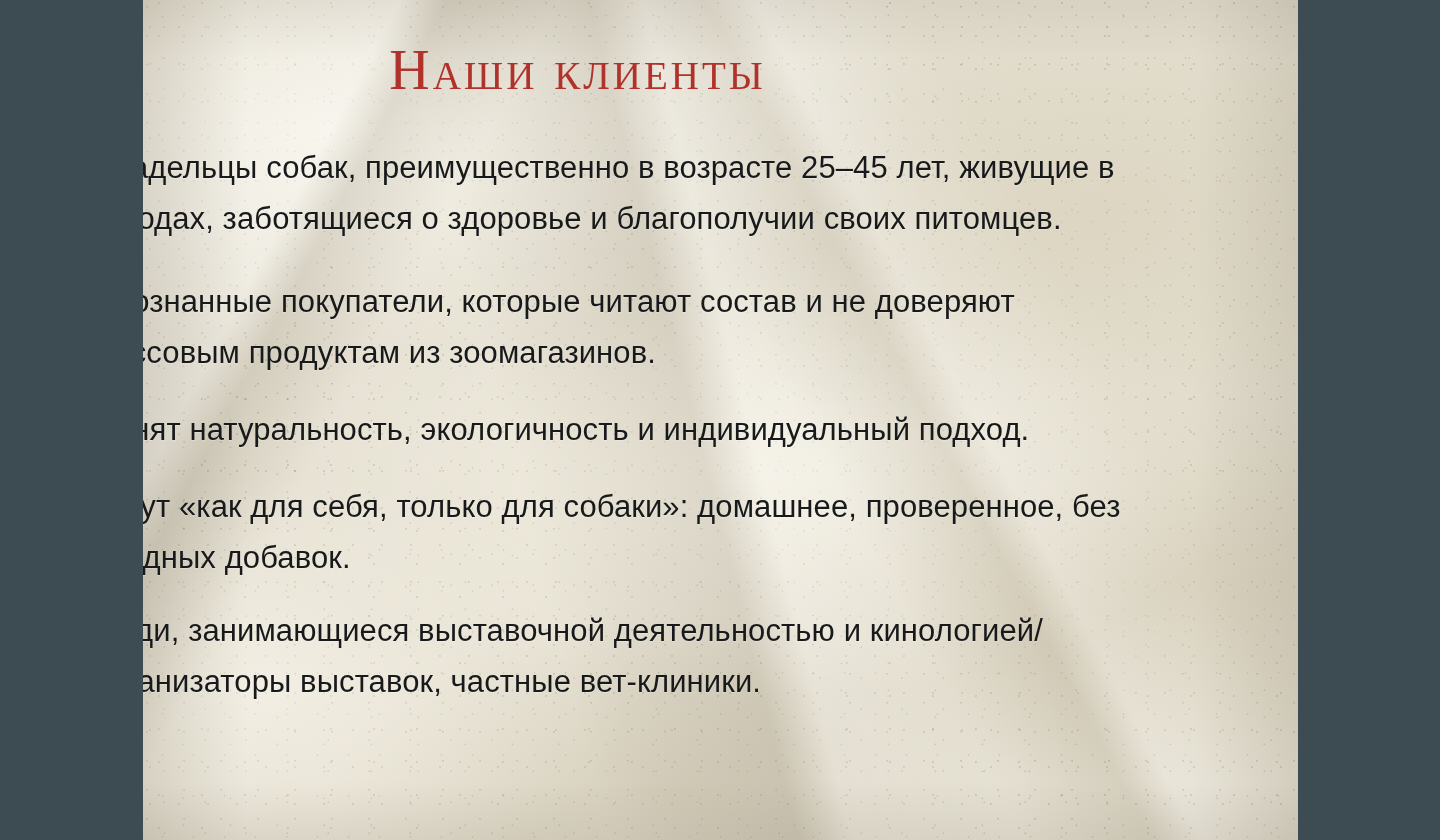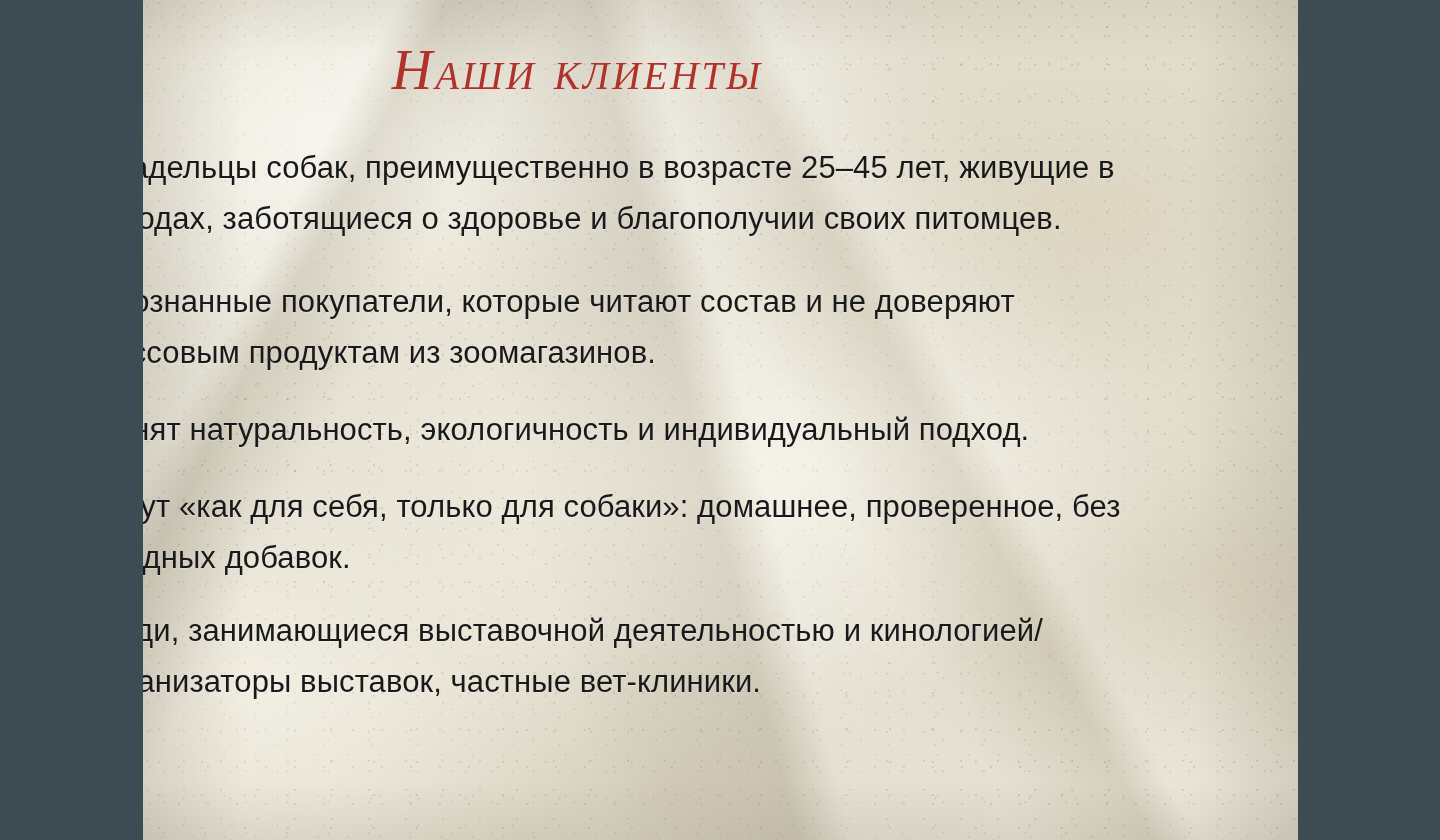--- a/index.html
+++ b/index.html
@@ -107,21 +107,20 @@
     left: 0;
     width: 1155px;
     text-align: center;
     font-family: "Liberation Serif", "DejaVu Serif", serif;
     font-size: 56px;
     font-variant: small-caps;
     letter-spacing: 3px;
     color: #b0322a;
     line-height: 1.0;
     white-space: nowrap;
-    font-style: italic;
   }
 
   .bullet-list {
     position: absolute;
     top: 142px;
     left: 0;
     width: 1155px;
   }
 
   .bullet-item {

